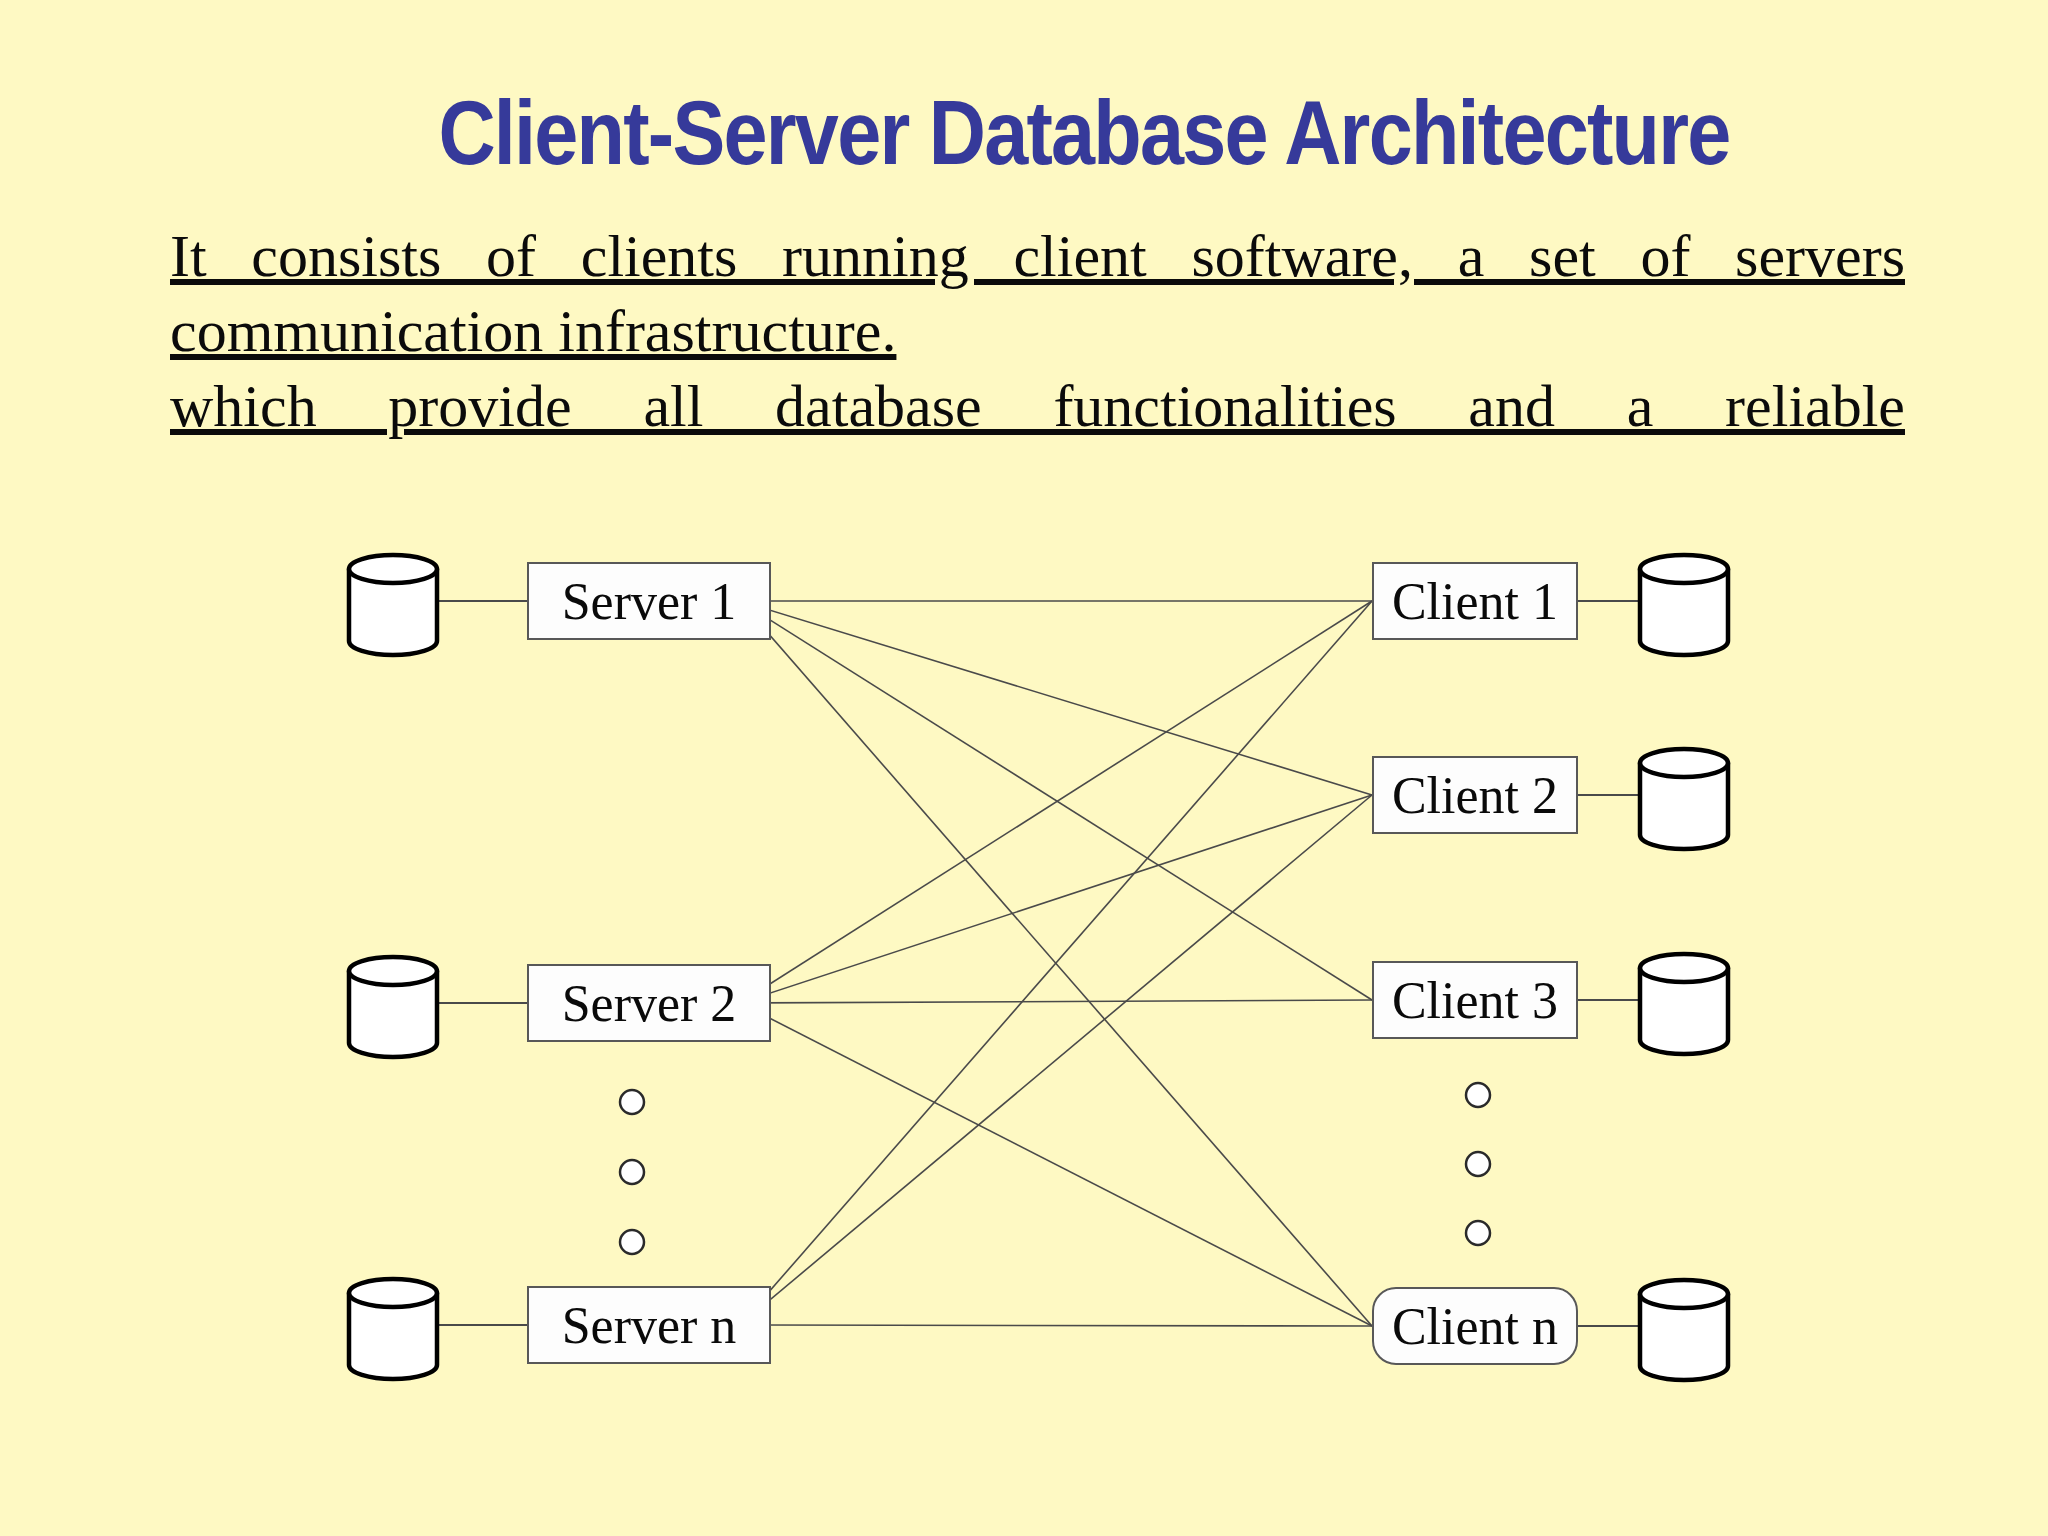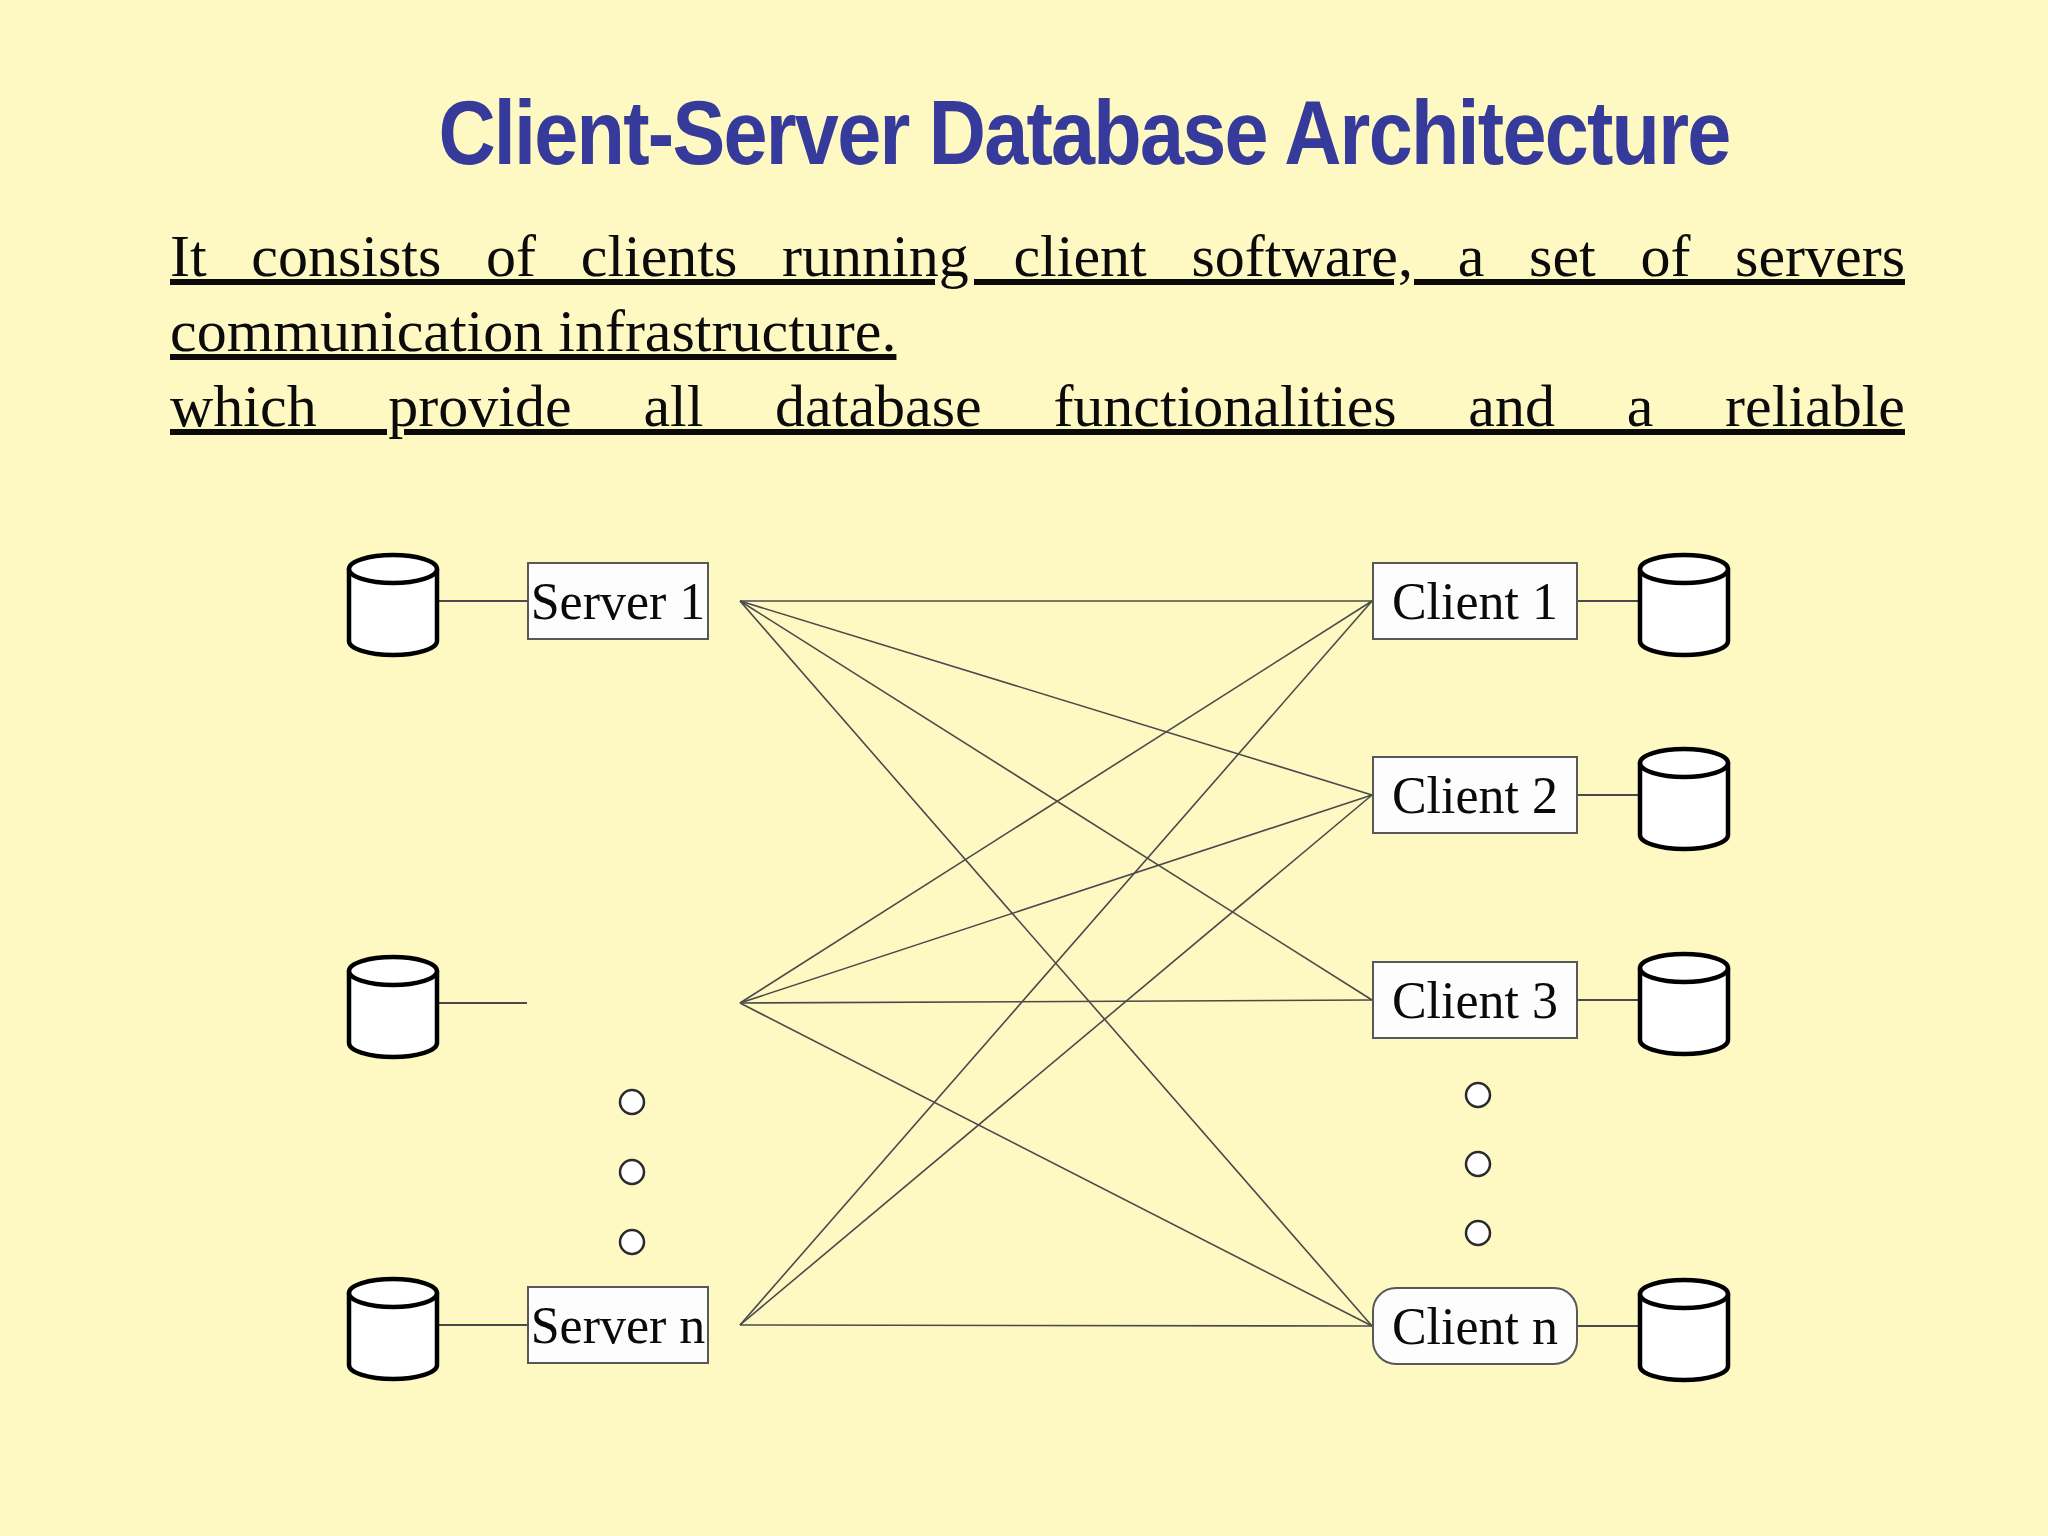--- a/index.html
+++ b/index.html
@@ -53,21 +53,21 @@
     background:#fdfdfd;
     border:2px solid #585858;
     display:flex;
     align-items:center;
     justify-content:center;
     font-family:"Liberation Serif", serif;
     font-size:52px;
     color:#0a0a0a;
     white-space:nowrap;
   }
-  .server-box{left:527px;width:182px;height:78px;}
+  .server-box{left:527px;width:244px;height:78px;}
   .client-box{left:1372px;width:206px;height:78px;}
 </style>
 </head>
 <body>
 
 <div class="slide">
 
   <h1 class="slide-title">Client-Server Database Architecture</h1>
 
   <div class="slide-body">
@@ -135,20 +135,23 @@
         <circle cx="632" cy="1242" r="12" fill="#ffffff" stroke="#2a2a2a" stroke-width="2.5"></circle>
         <circle cx="1478" cy="1095" r="12" fill="#ffffff" stroke="#2a2a2a" stroke-width="2.5"></circle>
         <circle cx="1478" cy="1164" r="12" fill="#ffffff" stroke="#2a2a2a" stroke-width="2.5"></circle>
         <circle cx="1478" cy="1233" r="12" fill="#ffffff" stroke="#2a2a2a" stroke-width="2.5"></circle>
       </g>
   </svg>
 
   <div class="node server-box" style="top:562px;">
     <span>Server 1</span>
   </div>
+  <div class="node server-box" style="top:964px;">
+    <span>Server 2</span>
+  </div>
   <div class="node server-box" style="top:1286px;">
     <span>Server n</span>
   </div>
 
   <div class="node client-box" style="top:562px;">
     <span>Client 1</span>
   </div>
   <div class="node client-box" style="top:756px;">
     <span>Client 2</span>
   </div>

